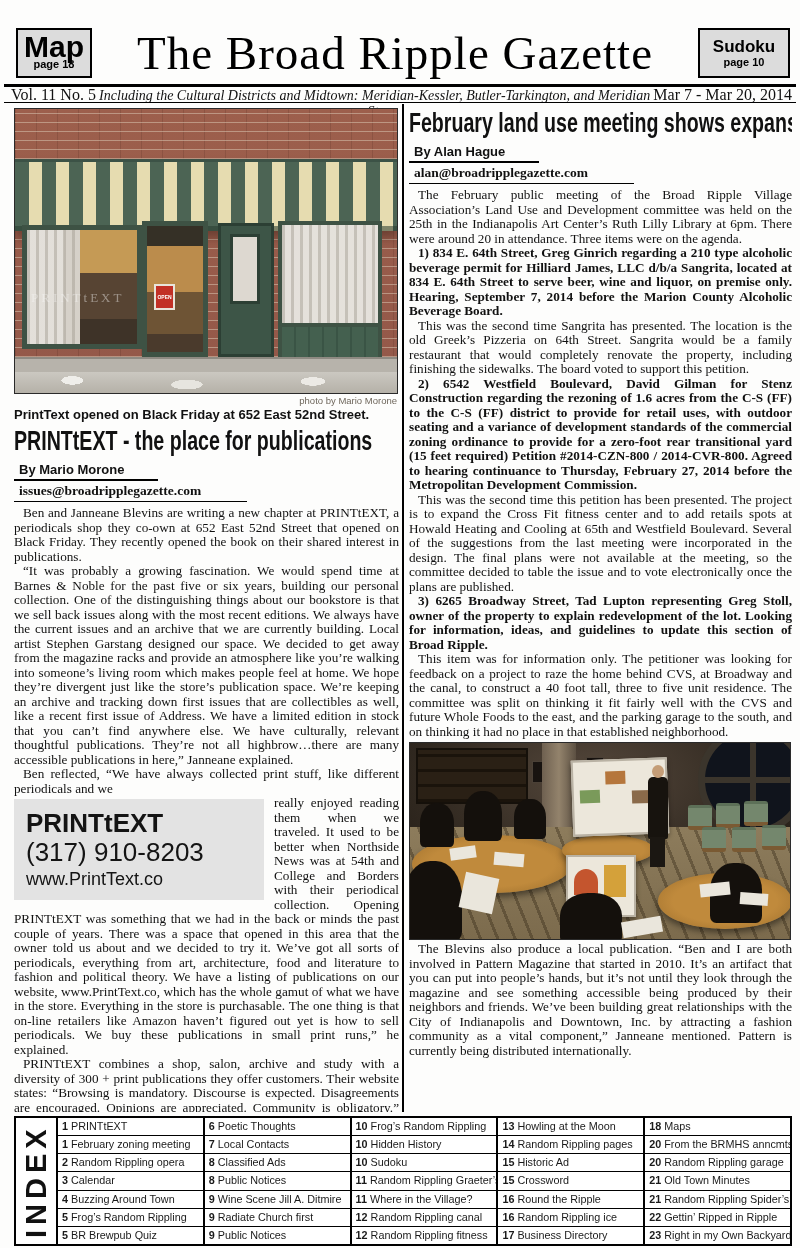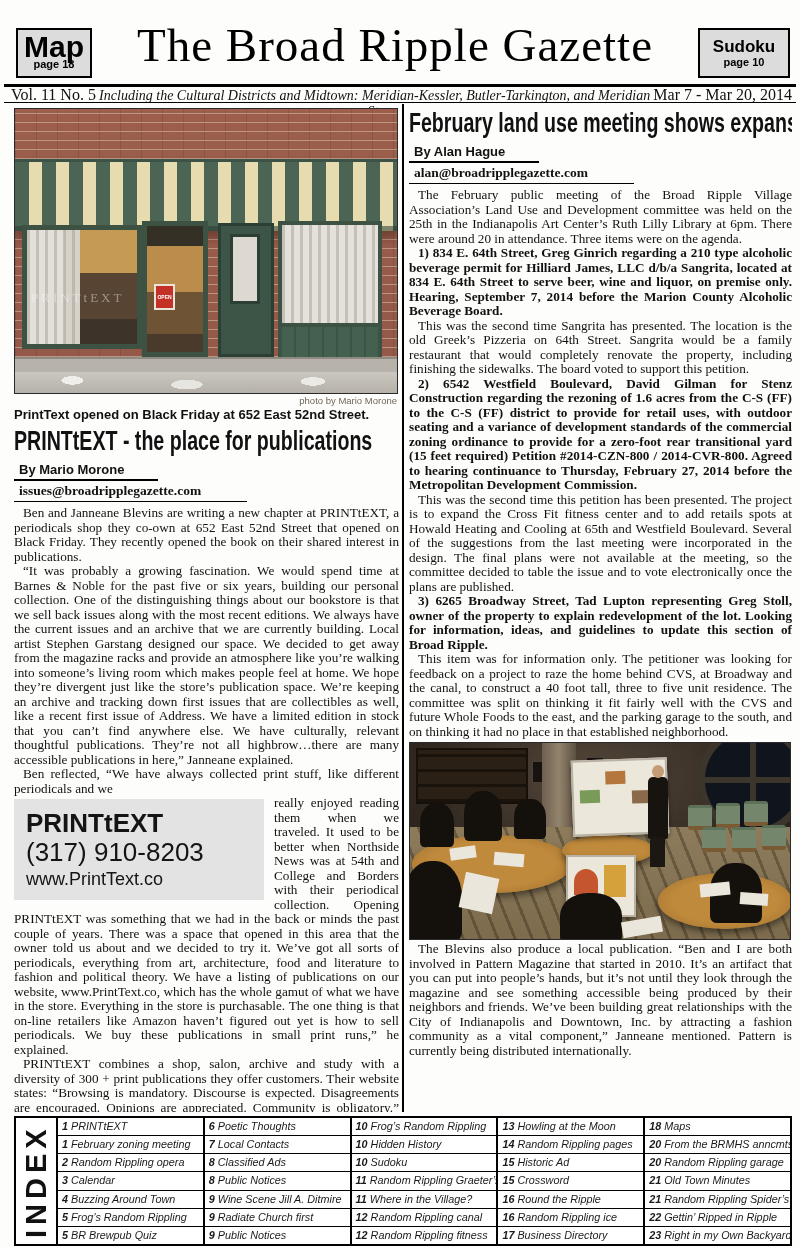--- a/index.html
+++ b/index.html
@@ -2,21 +2,21 @@
 <html><head>
 <meta charset="utf-8">
 <style>
   html,body{margin:0;padding:0;}
   body{width:800px;height:1248px;background:#fdfdfc;position:relative;overflow:hidden;
        font-family:"Liberation Serif",serif;color:#111;}
   .page{position:absolute;inset:0;}
 
   
   header{position:absolute;top:0;left:0;right:0;height:84px;}
-  .paper-title{position:absolute;left:100px;right:110px;top:14px;margin:4px;text-align:center;
+  .paper-title{position:absolute;left:100px;right:110px;top:14px;margin:12px;text-align:center;
     font-family:"Liberation Serif",serif;font-weight:normal;font-size:47px;letter-spacing:1px;color:#000;}
   .corner-box{position:absolute;top:28px;background:#dcdcdc;border:2.5px solid #000;
     text-align:center;font-family:"Liberation Sans",sans-serif;font-weight:bold;color:#000;
     display:flex;flex-direction:column;justify-content:center;}
   .map-box{left:16px;width:72px;height:46px;}
   .sudoku-box{left:698px;width:88px;height:46px;}
   .corner-title{font-size:30px;line-height:22px;}
   .sudoku-box .corner-title{font-size:17px;line-height:18px;}
   .corner-page{font-size:11px;line-height:12px;}
   .rule{position:absolute;left:4px;right:4px;background:#000;}
@@ -134,21 +134,21 @@
   .person{position:absolute;background:#14100c;border-radius:45% 45% 12% 12%;}
   .paper{position:absolute;background:#eae6dc;}
 
   
   .index{position:absolute;left:14px;width:774px;top:1116px;height:126px;border:2.5px solid #000;
     display:flex;background:#fff;}
   .idx-label{width:40px;display:flex;align-items:center;justify-content:center;
     font-family:"Liberation Sans",sans-serif;font-weight:bold;font-size:29px;letter-spacing:5px;
     writing-mode:vertical-rl;transform:rotate(180deg);}
   .idx-grid{flex:1;display:flex;}
-  .idx-col{flex:1;display:flex;flex-direction:column;border-left:2px solid #000;min-width:0;font-style:italic;}
+  .idx-col{flex:1;display:flex;flex-direction:column;border-left:2px solid #000;min-width:0;}
   .idx-cell{flex:1;border-top:1.5px solid #000;font-family:"Liberation Sans",sans-serif;font-size:10.8px;
     padding:2px 1px 0 4px;white-space:nowrap;overflow:hidden;color:#1a1a1a;}
   .idx-col .idx-cell:first-child{border-top:none;}
   .idx-cell b{font-weight:bold;}
 </style>
 </head>
 <body>
 
 <div class="page">
 

